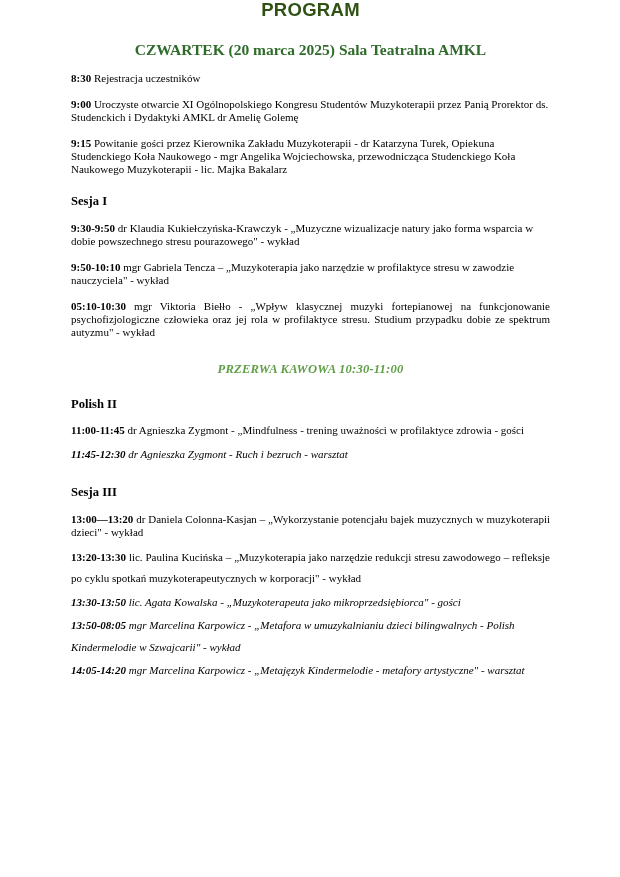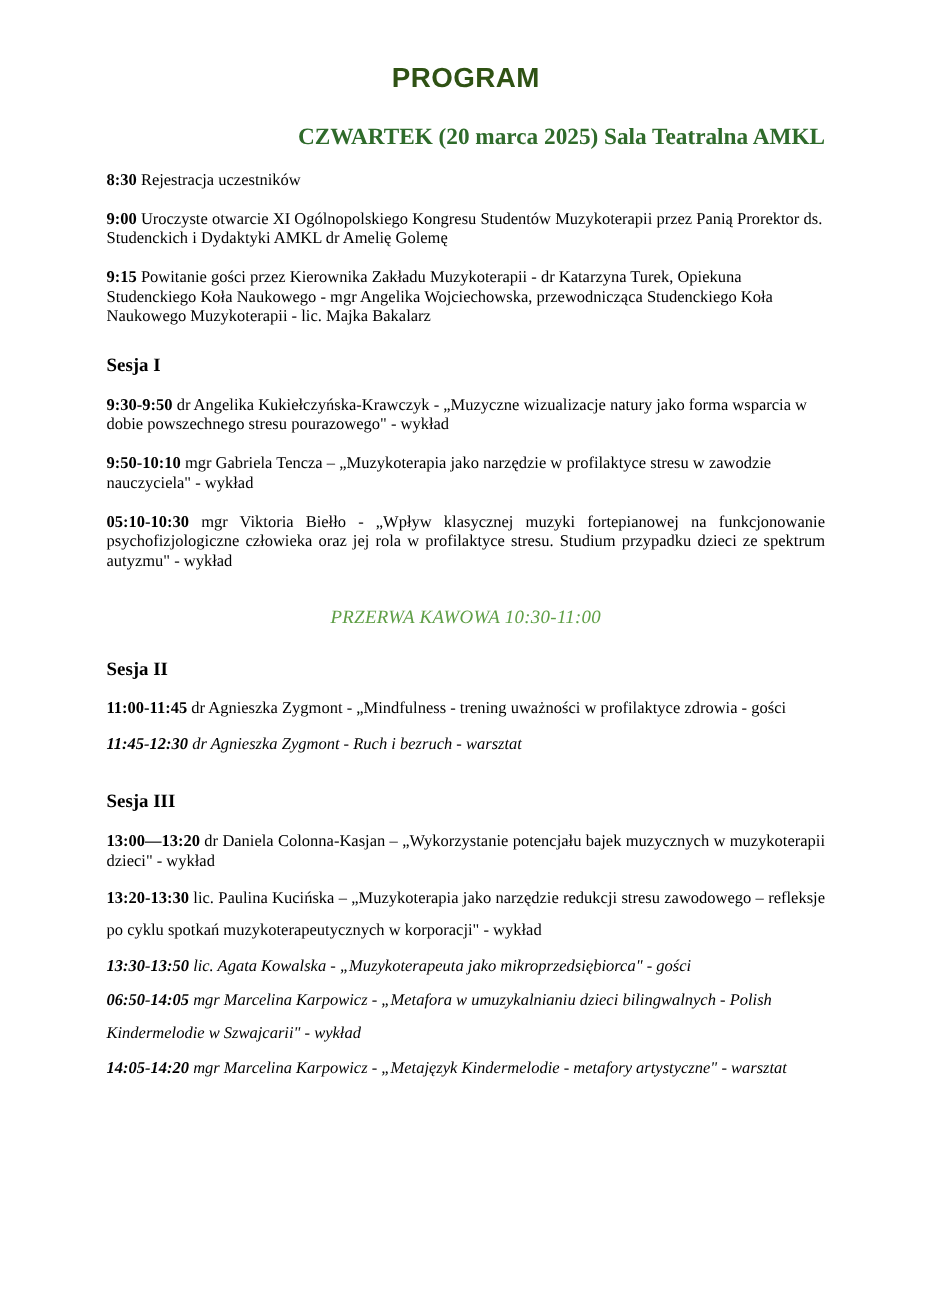--- a/index.html
+++ b/index.html
@@ -32,29 +32,28 @@
 
   
   .doc-title {
     font-family: "Liberation Sans", "DejaVu Sans", sans-serif;
     font-weight: bold;
     font-size: 18.5px;
     color: #2f5214;
     text-align: center;
     letter-spacing: 0.3px;
     margin: 0;
-    padding-top: 42px;
     line-height: 1.1;
   }
   .doc-subtitle {
     font-family: "Liberation Serif", "DejaVu Serif", serif;
     font-weight: bold;
     font-size: 15.5px;
     color: #2f6b2b;
-    text-align: right;
+    text-align: center;
     margin: 0;
     padding-top: 21px;
     line-height: 1.15;
   }
 
   
   .entry {
     font-size: 11px;
     line-height: 1.18;
     margin: 0;
@@ -82,21 +81,21 @@
     font-size: 12.6px;
     font-weight: bold;
     margin: 0;
     padding-top: 18px;
     line-height: 1.2;
   }
   .session.sp-lg { padding-top: 20px; }
 
   .break {
     font-size: 12.6px;
-    font-weight: normal;
+    font-weight: bold;
     font-style: italic;
     color: #5e9e45;
     text-align: center;
     margin: 0;
     line-height: 1.2;
     letter-spacing: 0.2px;
   }
   .break.b1 { padding-top: 23px; }
   .break.b2 { padding-top: 25px; padding-left: 56px; }
 
@@ -113,41 +112,41 @@
     <h2 class="doc-subtitle">CZWARTEK (20 marca 2025) Sala Teatralna AMKL</h2>
 
     <p class="entry"><span class="t nowrap">8:30</span><span> Rejestracja uczestników</span></p>
 
     <p class="entry"><span class="t nowrap">9:00</span><span> Uroczyste otwarcie XI Ogólnopolskiego Kongresu Studentów Muzykoterapii przez  Panią Prorektor ds. Studenckich i Dydaktyki AMKL dr Amelię Golemę</span></p>
 
     <p class="entry"><span class="t nowrap">9:15</span><span> Powitanie gości przez Kierownika Zakładu Muzykoterapii - dr Katarzyna Turek, Opiekuna Studenckiego Koła Naukowego -  mgr Angelika Wojciechowska, przewodnicząca Studenckiego Koła Naukowego Muzykoterapii - lic. Majka Bakalarz</span></p>
 
     <p class="session">Sesja I</p>
 
-    <p class="entry"><span class="t nowrap">9:30-9:50</span><span> dr Angelika Kukiełczyńska-Krawczyk - „Muzyczne wizualizacje natury jako forma wsparcia w dobie powszechnego stresu pourazowego" - wykład</span></p>
+    <p class="entry"><span class="t nowrap">9:30-9:50</span><span> dr Klaudia Kukiełczyńska-Krawczyk - „Muzyczne wizualizacje natury jako forma wsparcia w dobie powszechnego stresu pourazowego" - wykład</span></p>
 
     <p class="entry"><span class="t nowrap">9:50-10:10</span><span> mgr Gabriela Tencza – „Muzykoterapia jako narzędzie w profilaktyce stresu  w zawodzie nauczyciela" - wykład</span></p>
 
-    <p class="entry justified"><span class="t nowrap">05:10-10:30</span><span>     mgr Viktoria Biełło - „Wpływ klasycznej muzyki fortepianowej na funkcjonowanie psychofizjologiczne człowieka oraz jej rola w profilaktyce stresu. Studium przypadku dzieci ze spektrum autyzmu" - wykład</span></p>
+    <p class="entry justified"><span class="t nowrap">05:10-10:30</span><span>     mgr Viktoria Biełło - „Wpływ klasycznej muzyki fortepianowej na funkcjonowanie psychofizjologiczne człowieka oraz jej rola w profilaktyce stresu. Studium przypadku dobie ze spektrum autyzmu" - wykład</span></p>
 
     <p class="break b1">PRZERWA KAWOWA 10:30-11:00</p>
 
-    <p class="session sp-lg">Sesja II</p>
+    <p class="session sp-lg">Polish II</p>
 
     <p class="entry loose"><span class="t nowrap">11:00-11:45</span><span> dr Agnieszka Zygmont - „Mindfulness - trening uważności w profilaktyce zdrowia - gości</span></p>
 
     <p class="entry loose-tight"><span class="t nowrap">11:45-12:30</span><span> dr Agnieszka Zygmont - Ruch i bezruch - warsztat</span></p>
 
 
     <p class="session sp-lg">Sesja III</p>
 
     <p class="entry justified"><span class="t nowrap">13:00—13:20</span><span> dr Daniela Colonna-Kasjan – „Wykorzystanie potencjału bajek muzycznych w muzykoterapii dzieci" - wykład</span></p>
 
     <p class="entry justified loose"><span class="t nowrap">13:20-13:30</span><span>    lic. Paulina Kucińska – „Muzykoterapia jako narzędzie redukcji stresu zawodowego – refleksje po cyklu spotkań muzykoterapeutycznych w korporacji" - wykład</span></p>
 
     <p class="entry loose-tight"><span class="t nowrap">13:30-13:50</span><span> lic. Agata Kowalska  - „Muzykoterapeuta jako mikroprzedsiębiorca" - gości</span></p>
 
-    <p class="entry loose-tight"><span class="t nowrap">06:50-14:05</span><span> mgr Marcelina Karpowicz - „Metafora w umuzykalnianiu dzieci bilingwalnych - Polish Kindermelodie w Szwajcarii" - wykład</span></p>
+    <p class="entry loose-tight"><span class="t nowrap">13:50-08:05</span><span> mgr Marcelina Karpowicz - „Metafora w umuzykalnianiu dzieci bilingwalnych - Polish Kindermelodie w Szwajcarii" - wykład</span></p>
 
     <p class="entry loose-tight"><span class="t nowrap">14:05-14:20</span><span> mgr Marcelina Karpowicz - „Metajęzyk Kindermelodie - metafory artystyczne" - warsztat</span></p>
 
   </div>
 </div>
 
 </body></html>

